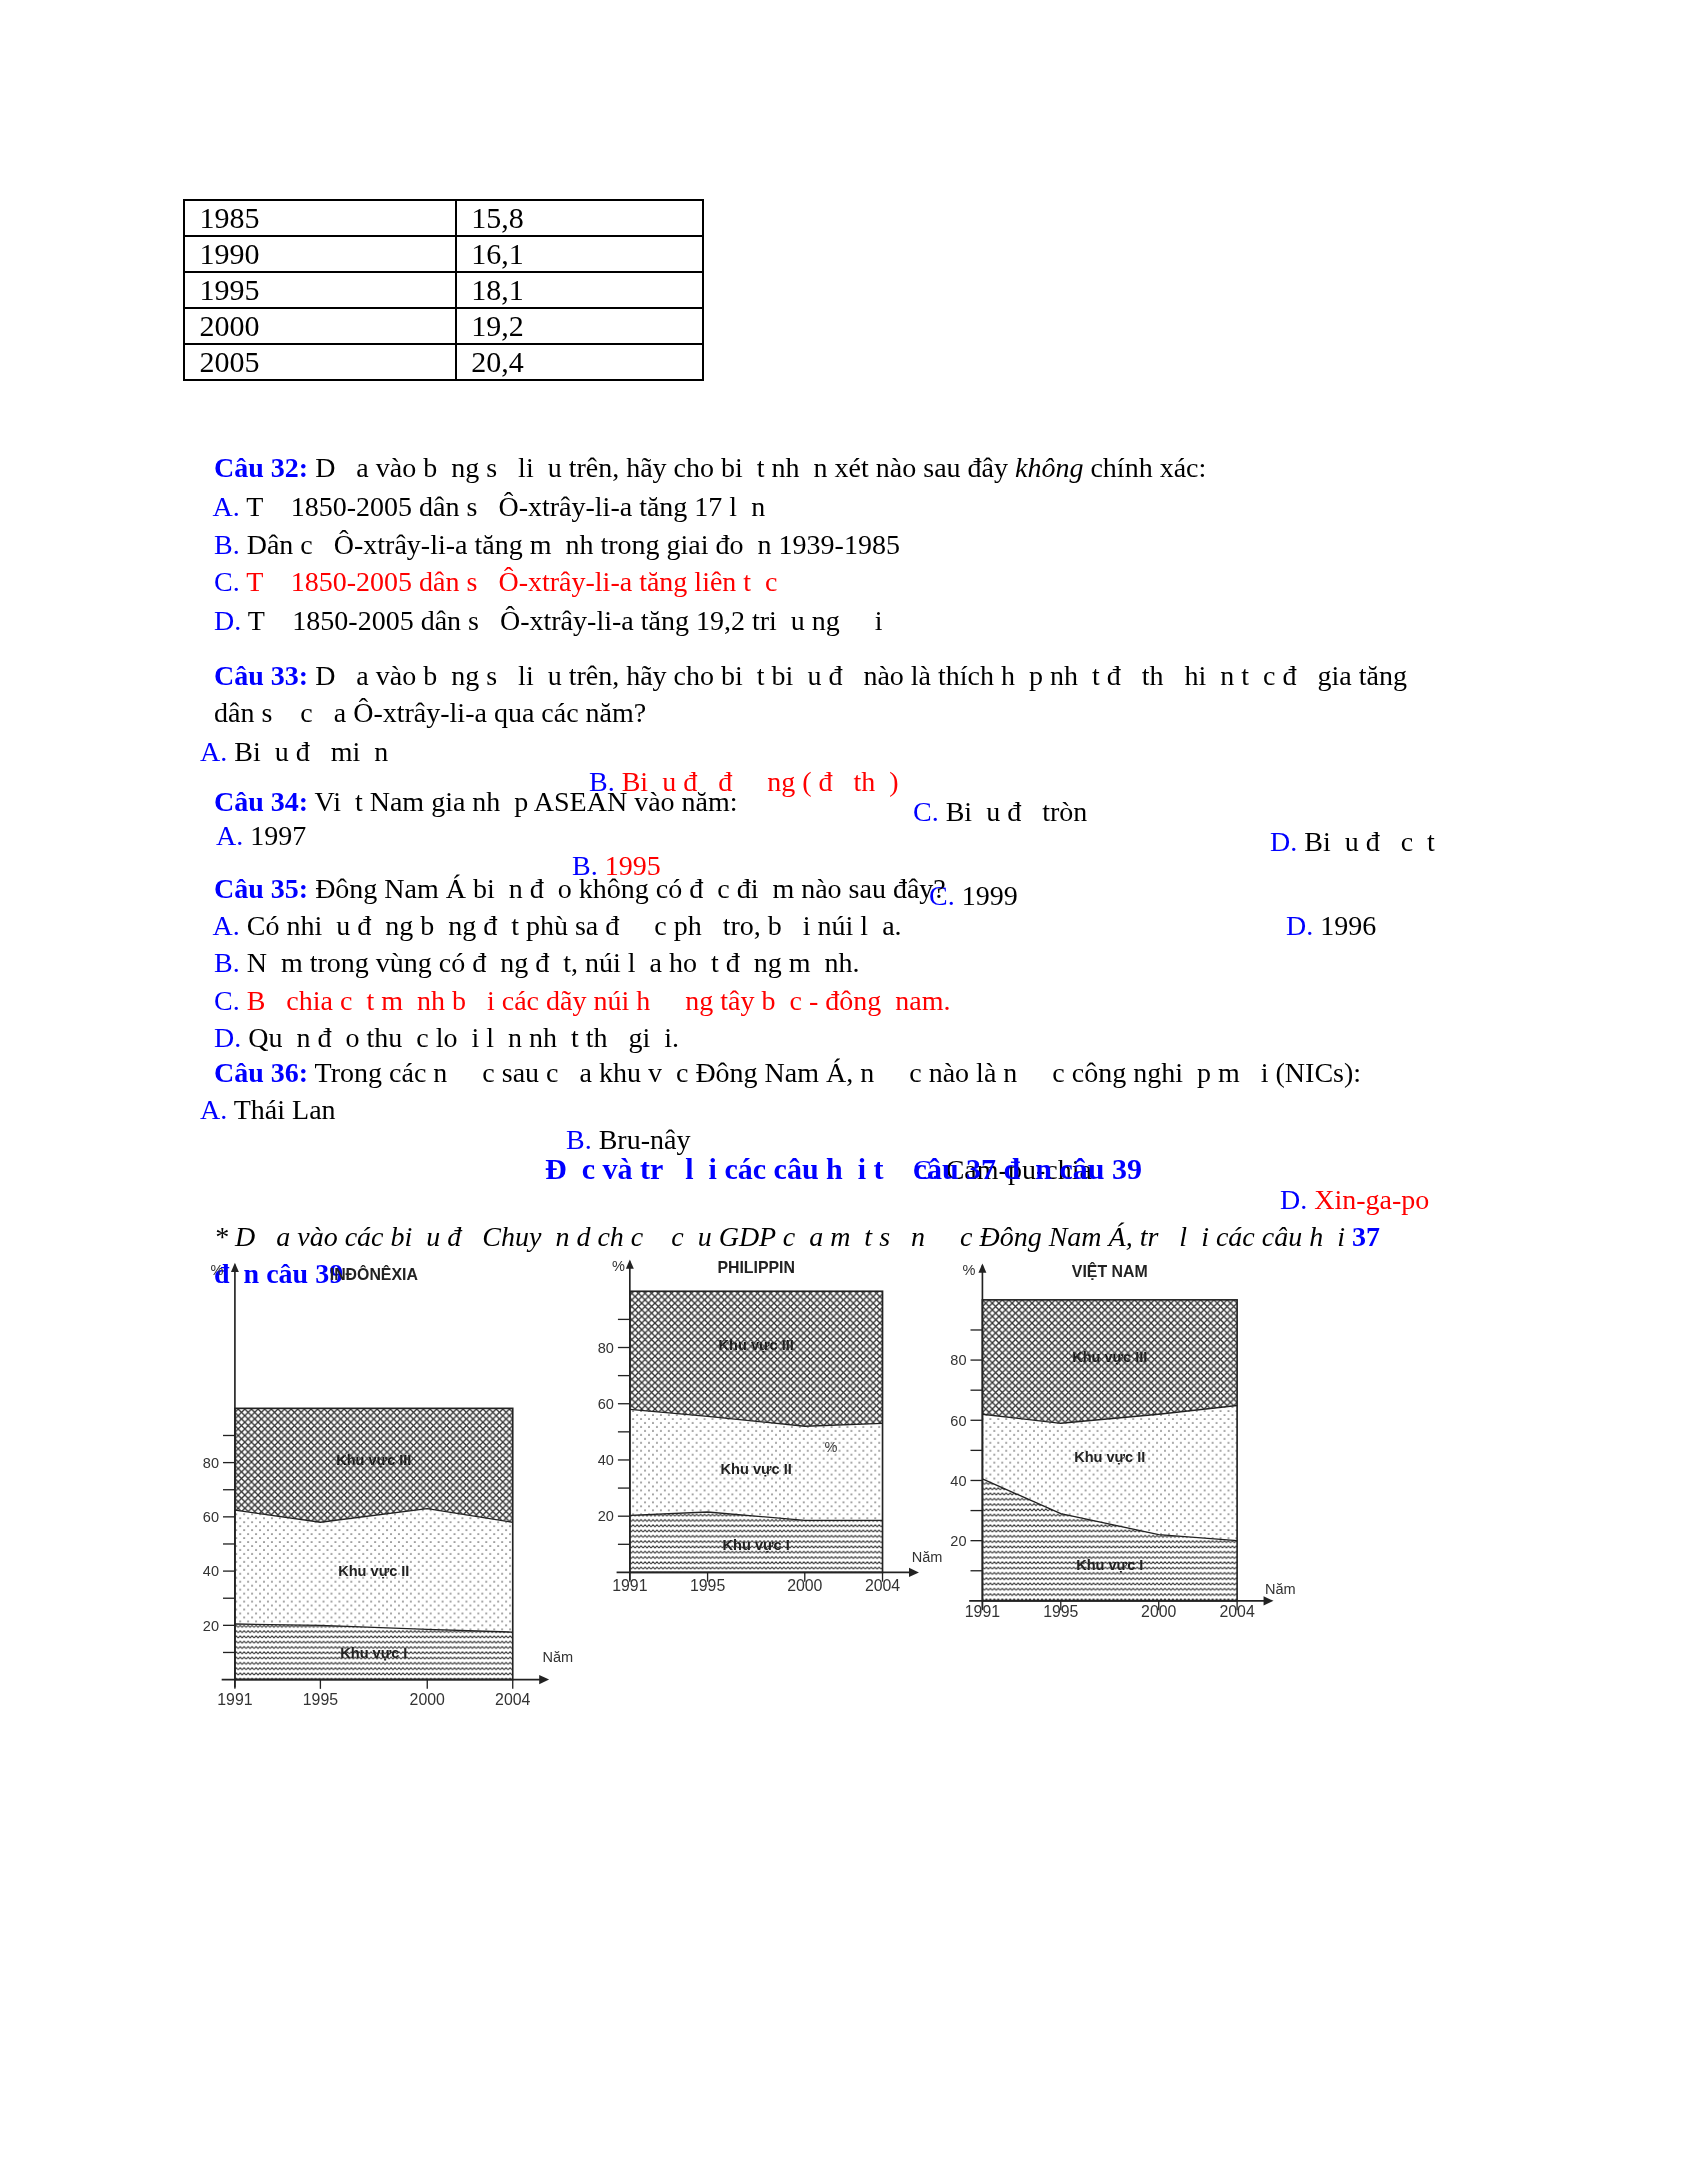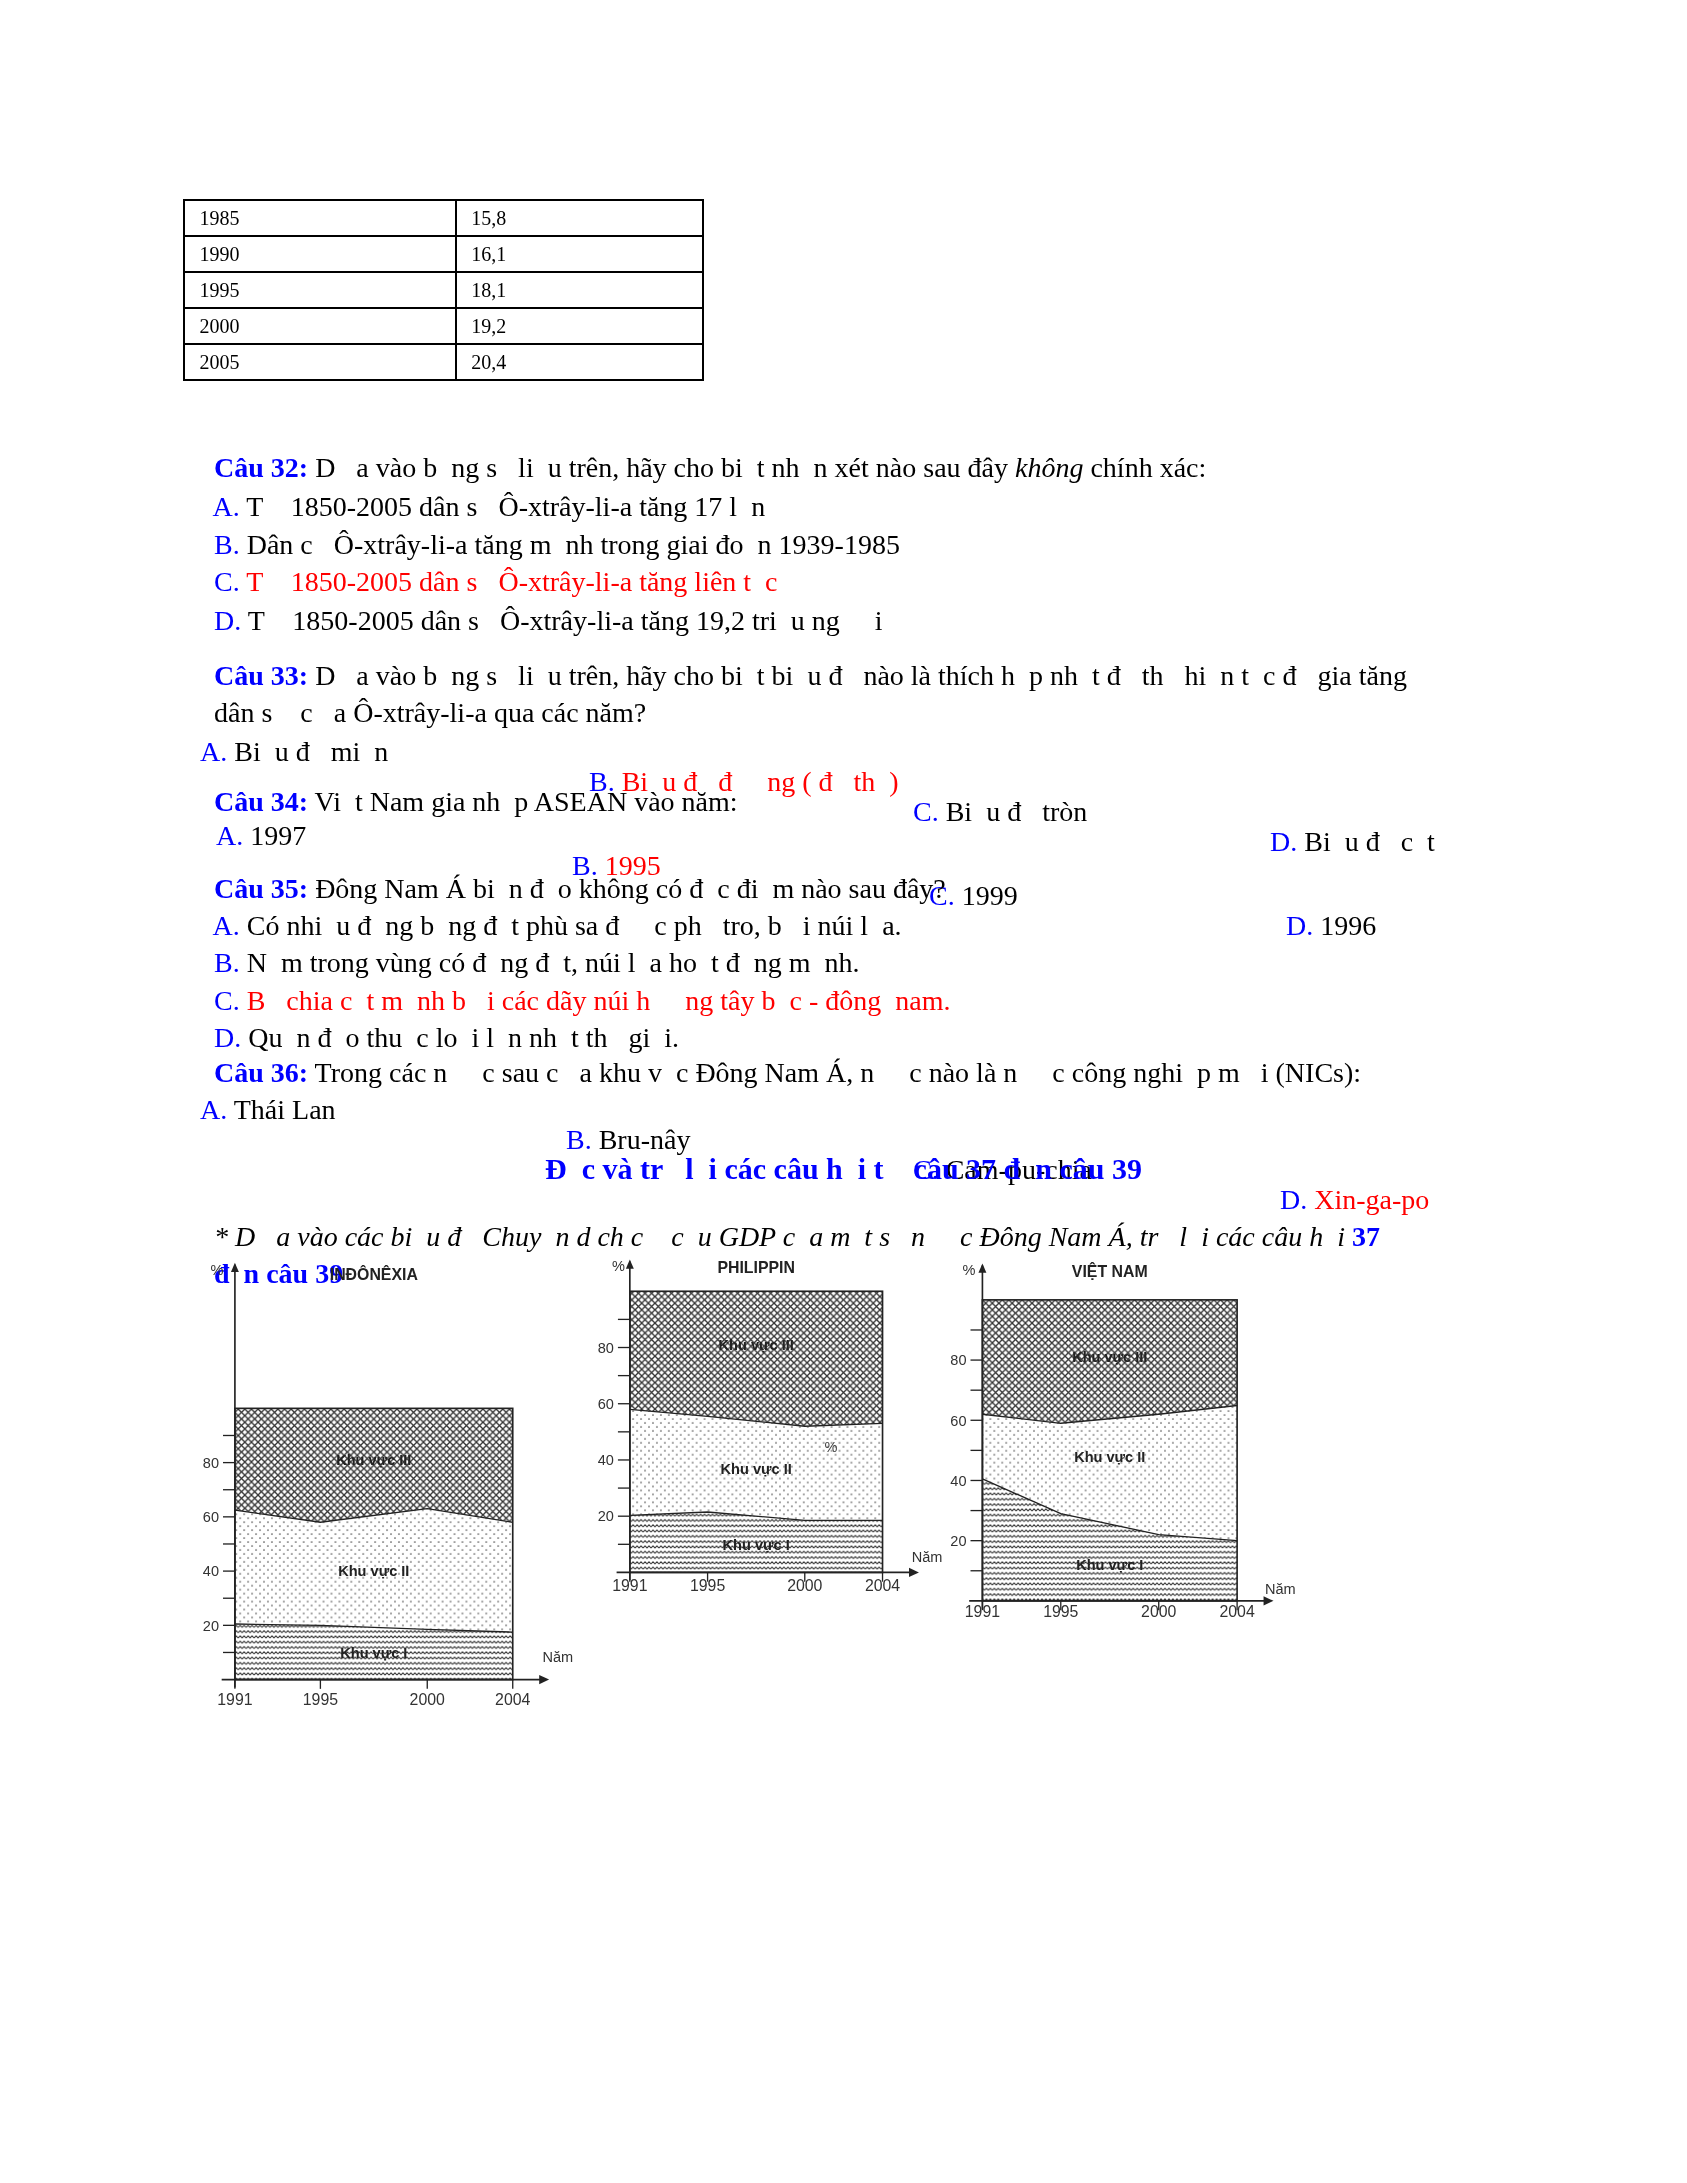--- a/index.html
+++ b/index.html
@@ -7,21 +7,21 @@
          font-family:"Liberation Serif", "DejaVu Serif", serif; color:#000; }
   .line { position:absolute; left:200px; font-size:28px; line-height:30px; white-space:pre; }
   .line .t { white-space:pre; }
   .blue { color:#0000ff; }
   .red  { color:#ff0000; }
   .b { font-weight:bold; }
   .i { font-style:italic; }
   .opt { position:absolute; white-space:pre; }
 
   table.data { position:absolute; left:183px; top:199px; width:521px; border-collapse:collapse; }
-  table.data td { border:2.6px solid #000; height:34px; padding:0 0 0 14.6px; font-size:20px; line-height:30px; vertical-align:middle; }
+  table.data td { border:2.6px solid #000; height:34px; padding:0 0 0 14.6px; font-size:30px; line-height:30px; vertical-align:middle; }
   table.data td:first-child { width:255px; }
 
   .heading { position:absolute; left:0; width:1687px; text-align:center; font-size:30px; font-weight:bold; color:#0000ff; white-space:pre; }
 
   .chart { position:absolute; }
   .chart svg { display:block; overflow:visible; }
   .chart text { font-family:"Liberation Sans", "DejaVu Sans", sans-serif; }
 </style>
 </head>
 <body>

